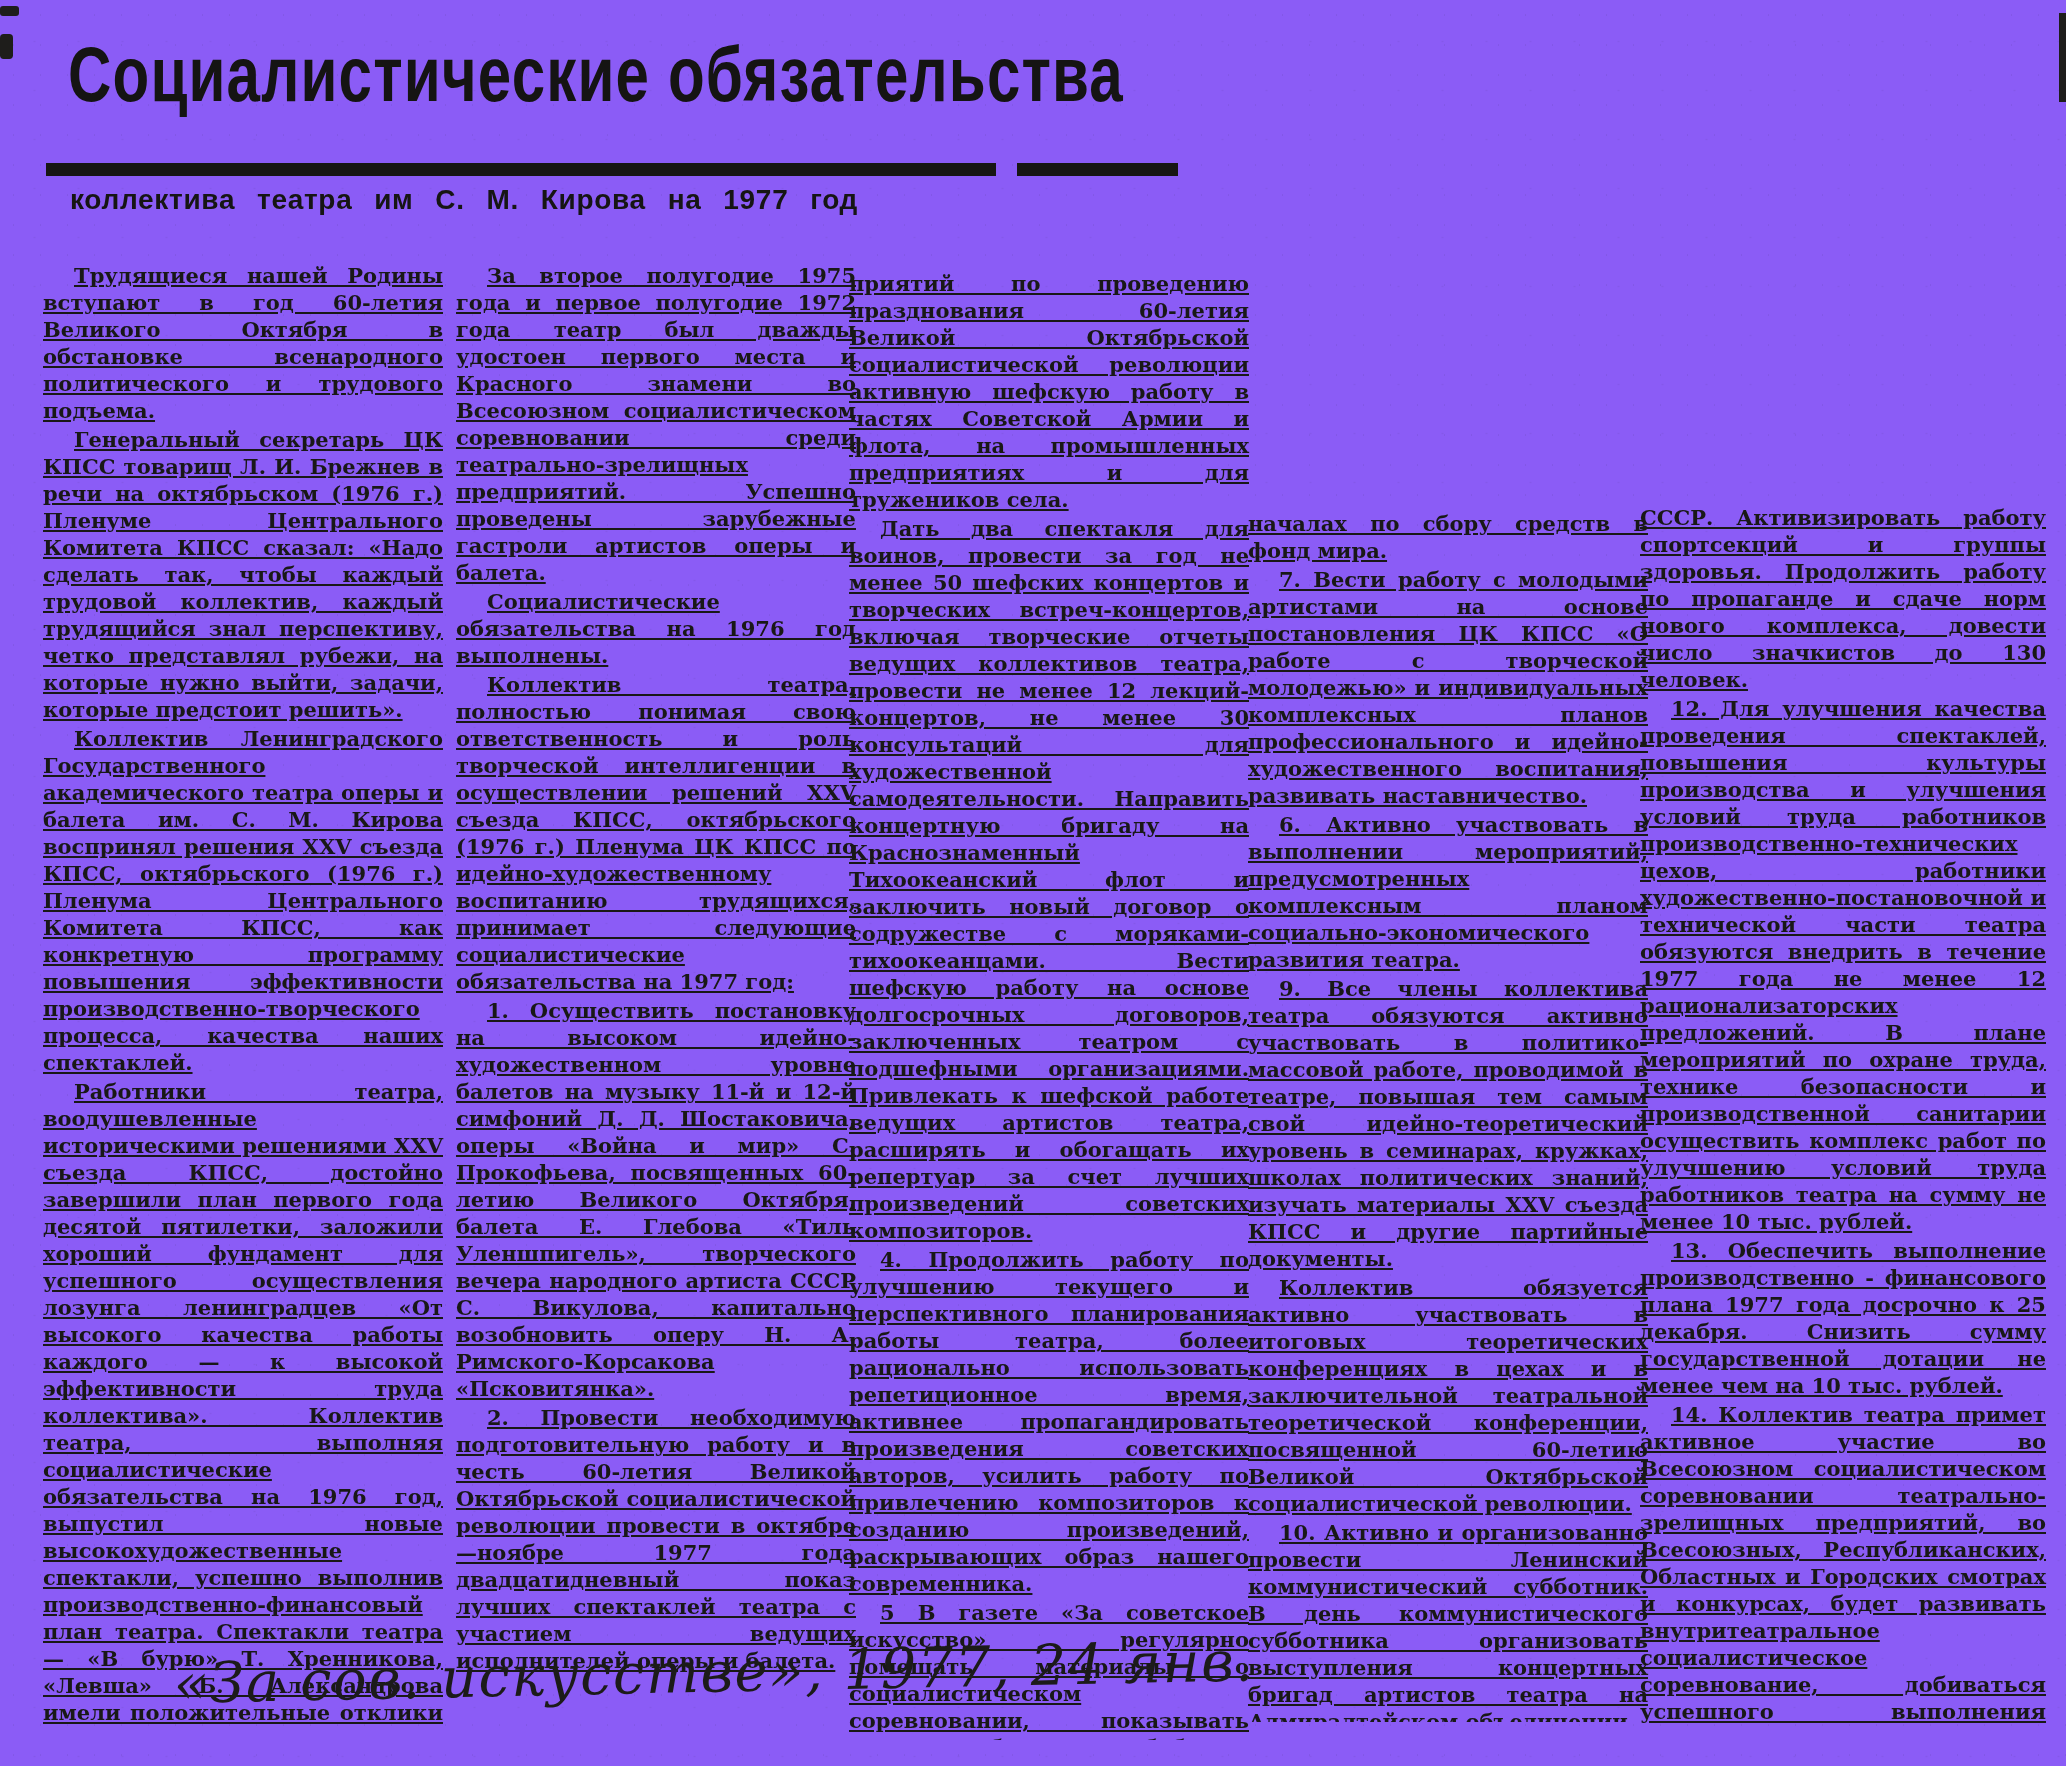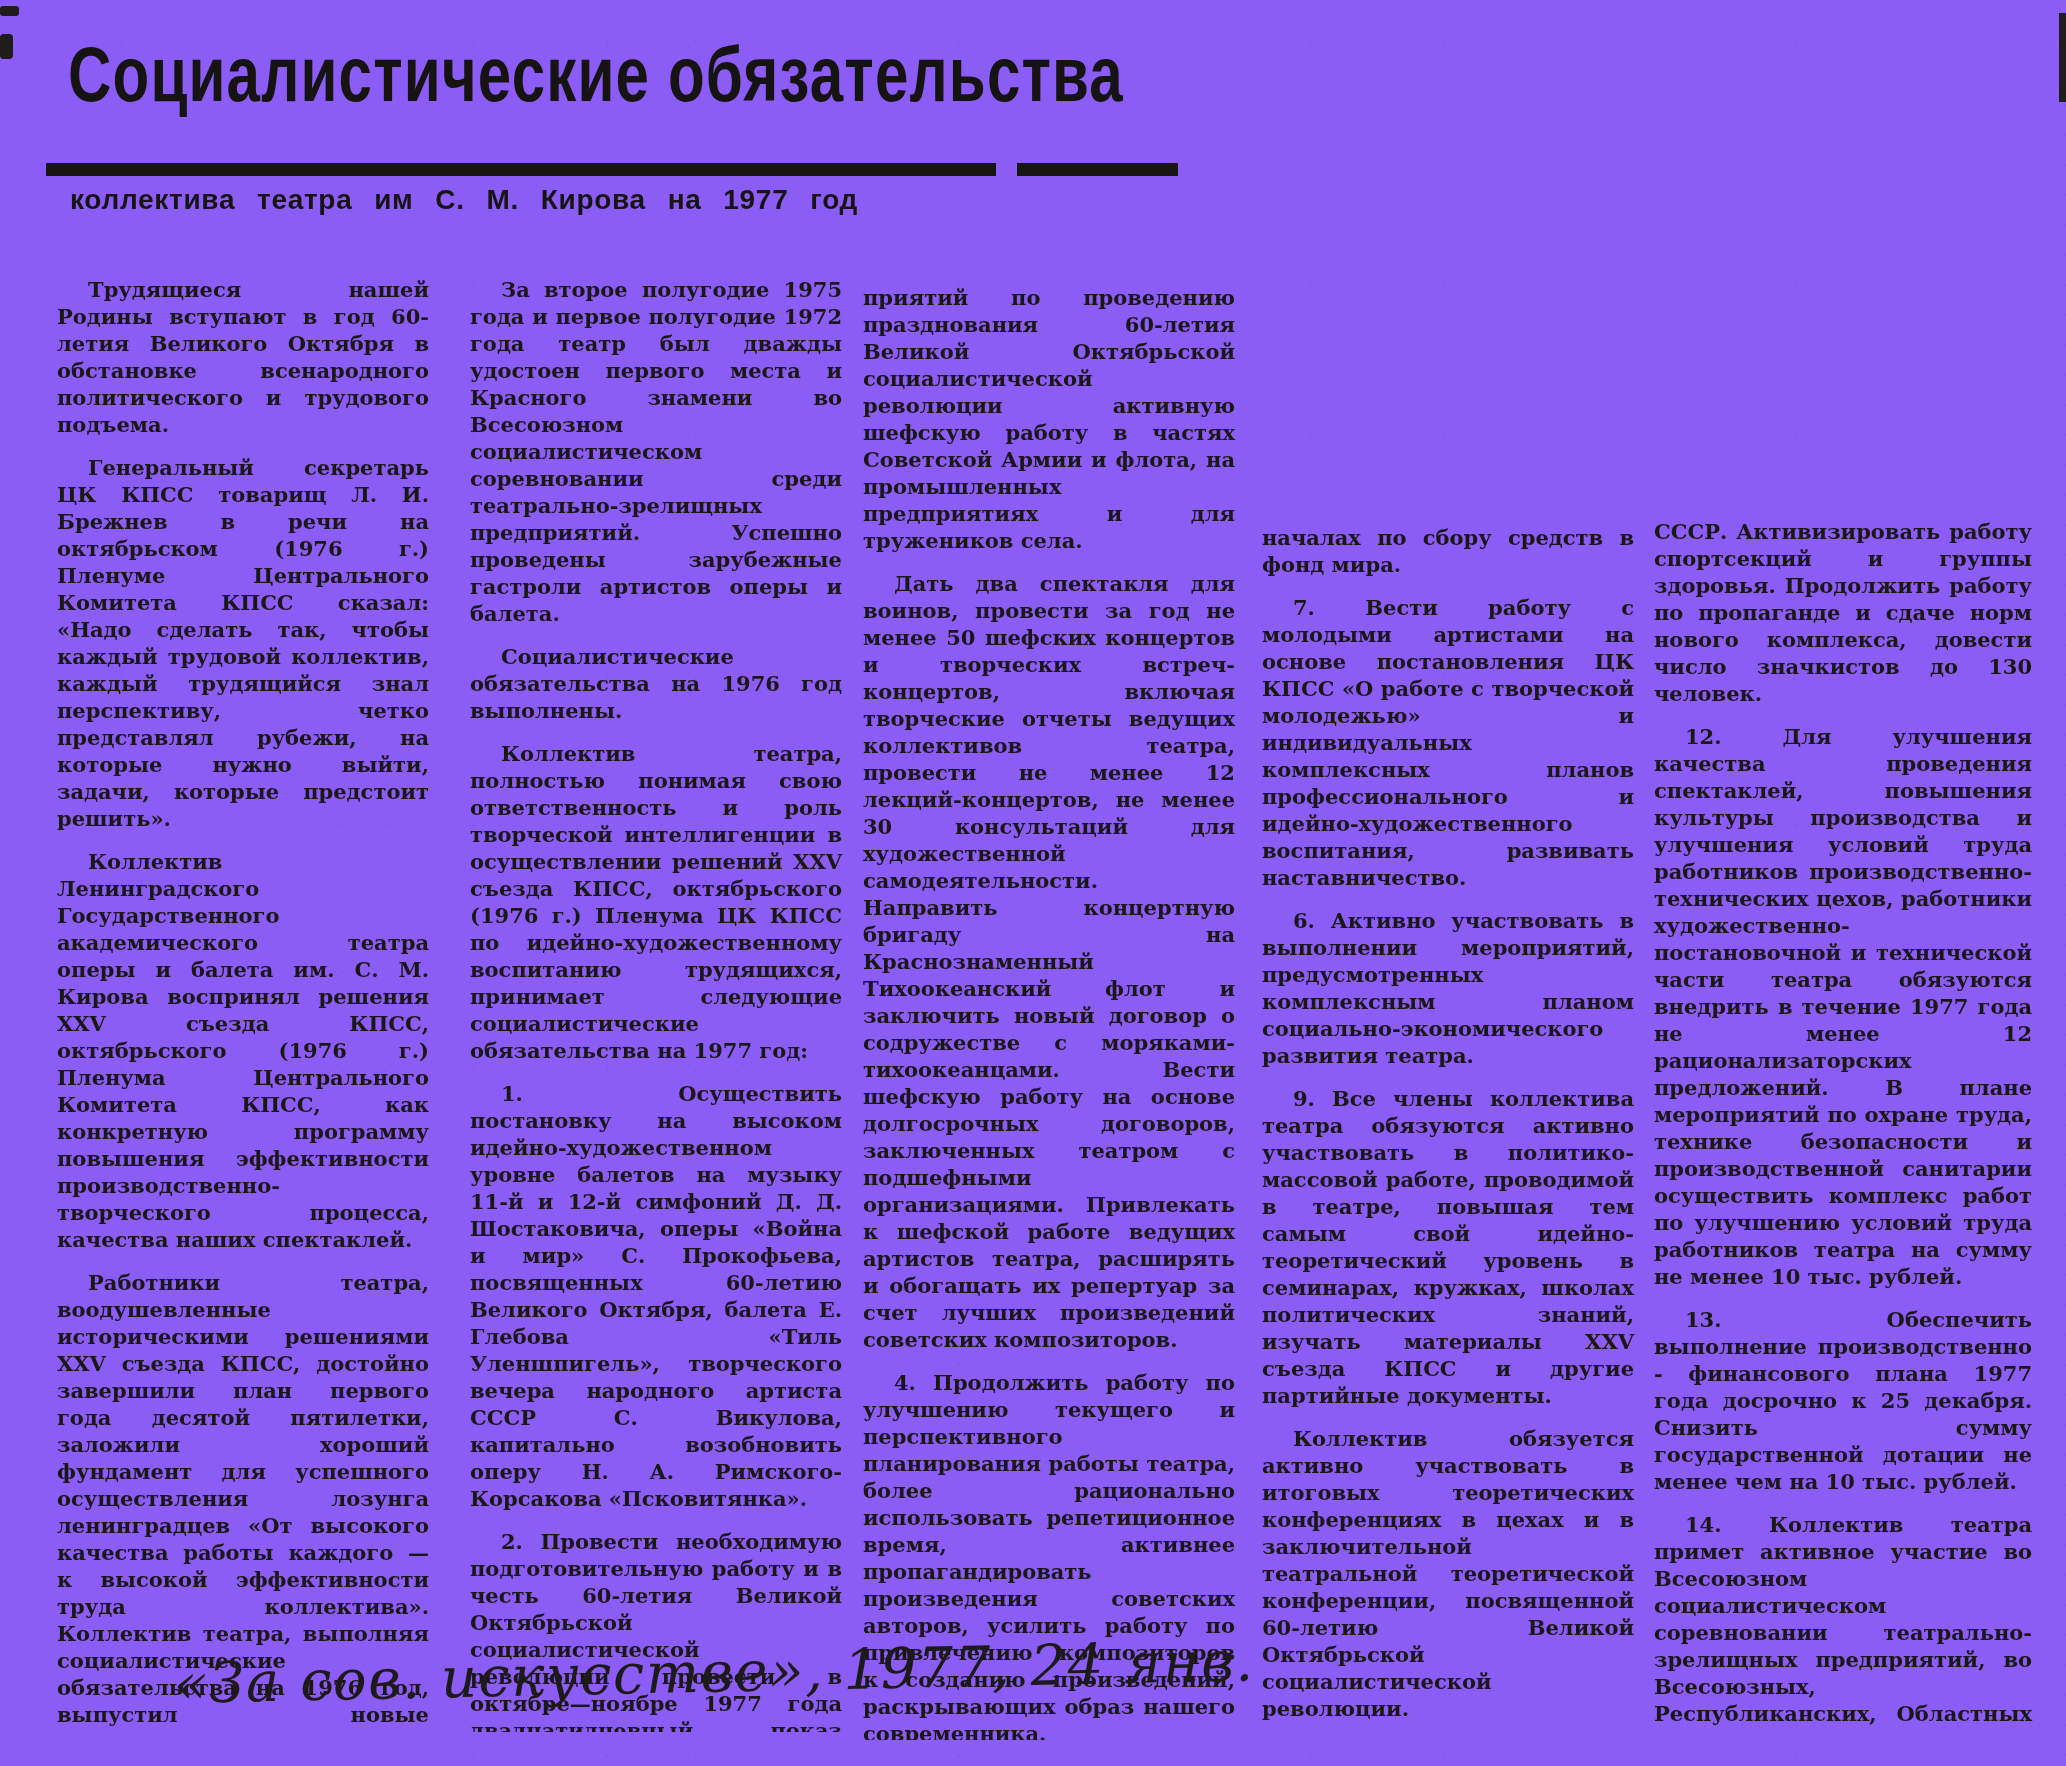--- a/index.html
+++ b/index.html
@@ -35,21 +35,21 @@
     font-weight:bold;font-size:28px;
     letter-spacing:0.7px;word-spacing:13.3px;
     white-space:nowrap;color:#161514;
   }
   .col{
     position:absolute;width:404px;
     font-size:21px;line-height:27px;
     font-weight:bold;text-align:justify;
     overflow:hidden;
   }
-  .col p{margin:16px;text-indent:31px;}
+  .col p{margin:2px;text-indent:31px;text-decoration:underline;}
   .col p.ni{text-indent:0;}
   .col1{left:41px;top:260px;height:1472px;}
   .col2{left:454px;top:260px;height:1472px;}
   .col3{left:847px;top:268px;height:1472px;}
   .col4{left:1246px;top:508px;height:1214px;}
   .col5{left:1638px;top:502px;height:1229px;width:410px;}
   .handwriting{
     position:absolute;left:173px;top:1651px;
     font-family:"DejaVu Serif",serif;font-style:italic;
     font-size:56px;letter-spacing:1.5px;white-space:nowrap;

